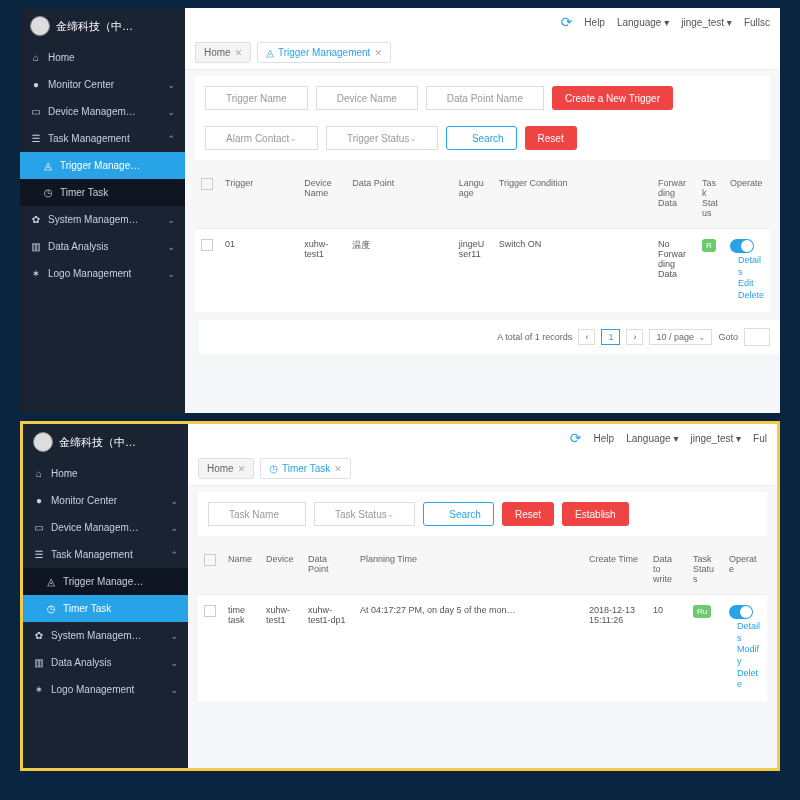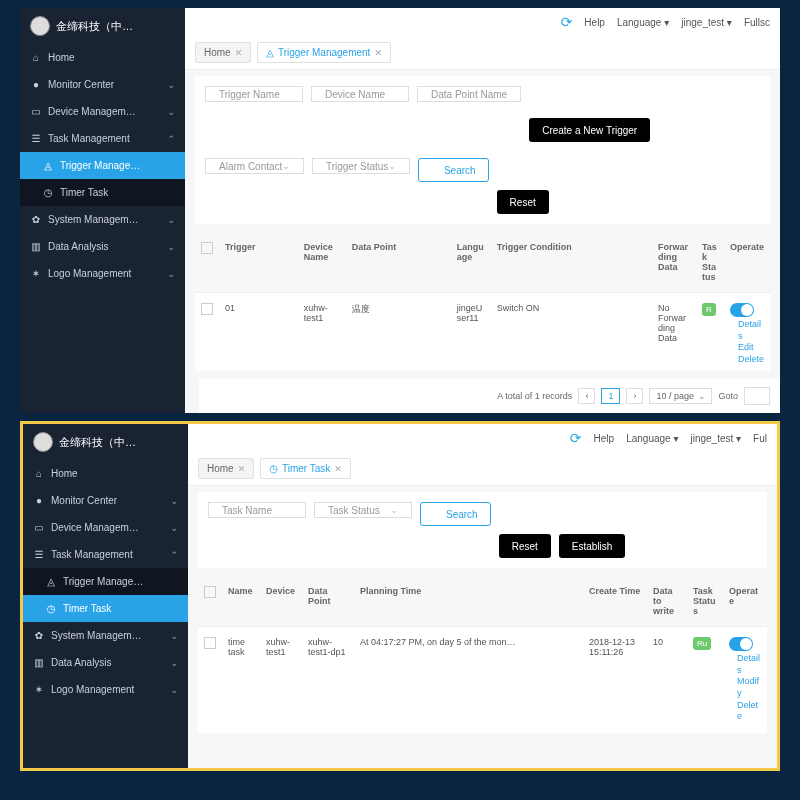--- a/index.html
+++ b/index.html
@@ -17,29 +17,29 @@
   .chev { font-size: 9px; opacity: .7; }
   .icon { width: 12px; display: inline-block; text-align: center; font-size: 10px; }
   .main { flex: 1; background: #f5f7f9; display: flex; flex-direction: column; font-size: 10px; color: #333; min-width: 0; }
   .topbar { display: flex; justify-content: flex-end; align-items: center; gap: 12px; padding: 6px 10px; background: #fff; color: #555; font-size: 10px; }
   .topbar .refresh { color: #29a3e8; font-size: 14px; }
   .tabs { display: flex; gap: 6px; padding: 6px 10px; background: #fff; border-bottom: 1px solid #eee; }
   .tab { display: flex; align-items: center; gap: 4px; padding: 4px 8px; background: #f4f4f4; border: 1px solid #e0e0e0; border-radius: 2px; cursor: pointer; color: #666; }
   .tab.active { color: #29a3e8; background: #fff; }
   .tab .close { color: #aaa; font-size: 9px; }
   .filters { display: flex; flex-wrap: wrap; gap: 8px; padding: 10px; background: #fff; margin: 6px 10px 0 10px; }
-  .field { height: 16px; border: 1px solid #ddd; padding: 0 13px; font-size: 10px; color: #999; background: #fff; display: flex; align-items: center; justify-content: space-between; min-width: 98px; }
+  .field { height: 24px; border: 1px solid #ddd; padding: 0 20px; font-size: 10px; color: #999; background: #fff; display: flex; align-items: center; justify-content: space-between; min-width: 98px; }
   .btn { height: 24px; padding: 0 12px; border-radius: 3px; font-size: 10px; display: flex; align-items: center; cursor: pointer; border: 1px solid transparent; }
-  .btn.primary { background: #000000; color: #fff; margin-top: 32px; }
+  .btn.primary { background: #ef4444; color: #fff; }
   .btn.outline { background: #fff; color: #29a3e8; border-color: #29a3e8; padding-left: 25px; }
   .btn.danger { background: #e6393d; color: #fff; }
   .tablewrap { margin: 8px 10px; background: #fff; overflow-x: hidden; }
   table { width: 100%; border-collapse: collapse; font-size: 9px; color: #555; }
   th, td { padding: 10px 6px; text-align: left; vertical-align: top; word-break: break-word; }
-  thead th { background: #f7f7f7; font-weight: bold; color: #666; border-bottom: 1px solid #eee; }
+  thead th { background: #f7f7f7; font-weight: normal; color: #666; border-bottom: 1px solid #eee; }
   .chk { width: 12px; height: 12px; border: 1px solid #ccc; display: inline-block; }
   .toggle { width: 24px; height: 14px; background: #29a3e8; border-radius: 7px; position: relative; display: inline-block; }
   .toggle::after { content: ""; position: absolute; right: 1px; top: 1px; width: 12px; height: 12px; background: #fff; border-radius: 50%; }
   .badge { display: inline-block; padding: 2px 4px; border-radius: 3px; background: #6cc96c; color: #fff; font-size: 8px; }
   .oplink { color: #29a3e8; display: block; line-height: 1.3; padding-left: 8px; }
   .pager { display: flex; justify-content: flex-end; align-items: center; gap: 6px; padding: 8px 10px; background: #fff; color: #666; font-size: 9px; margin-left: 14px; }
   .pgbtn { border: 1px solid #ddd; padding: 2px 6px; cursor: pointer; }
   .pgbtn.current { border-color: #29a3e8; color: #29a3e8; }
   .pgsel { border: 1px solid #ddd; padding: 2px 6px; display: flex; align-items: center; gap: 4px; }
   .pginput { width: 26px; height: 18px; border: 1px solid #ddd; }

